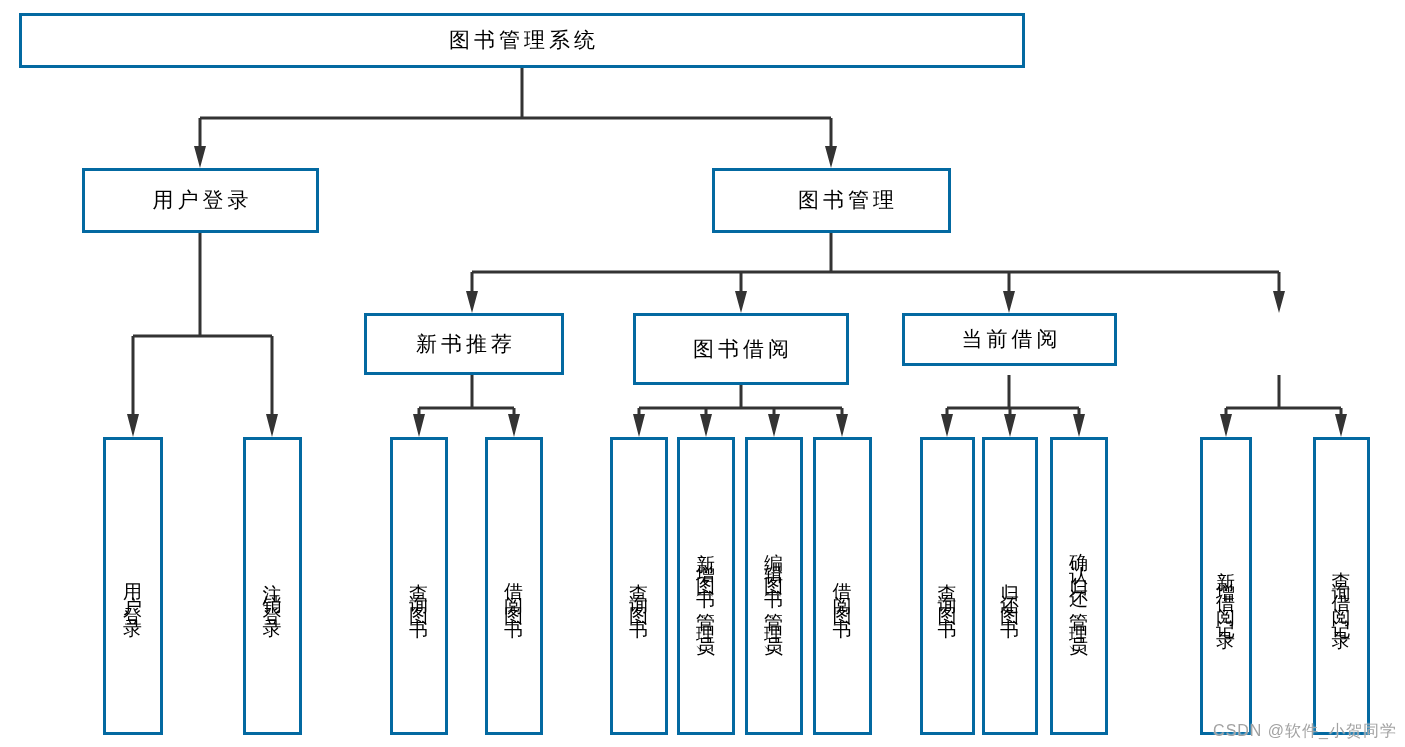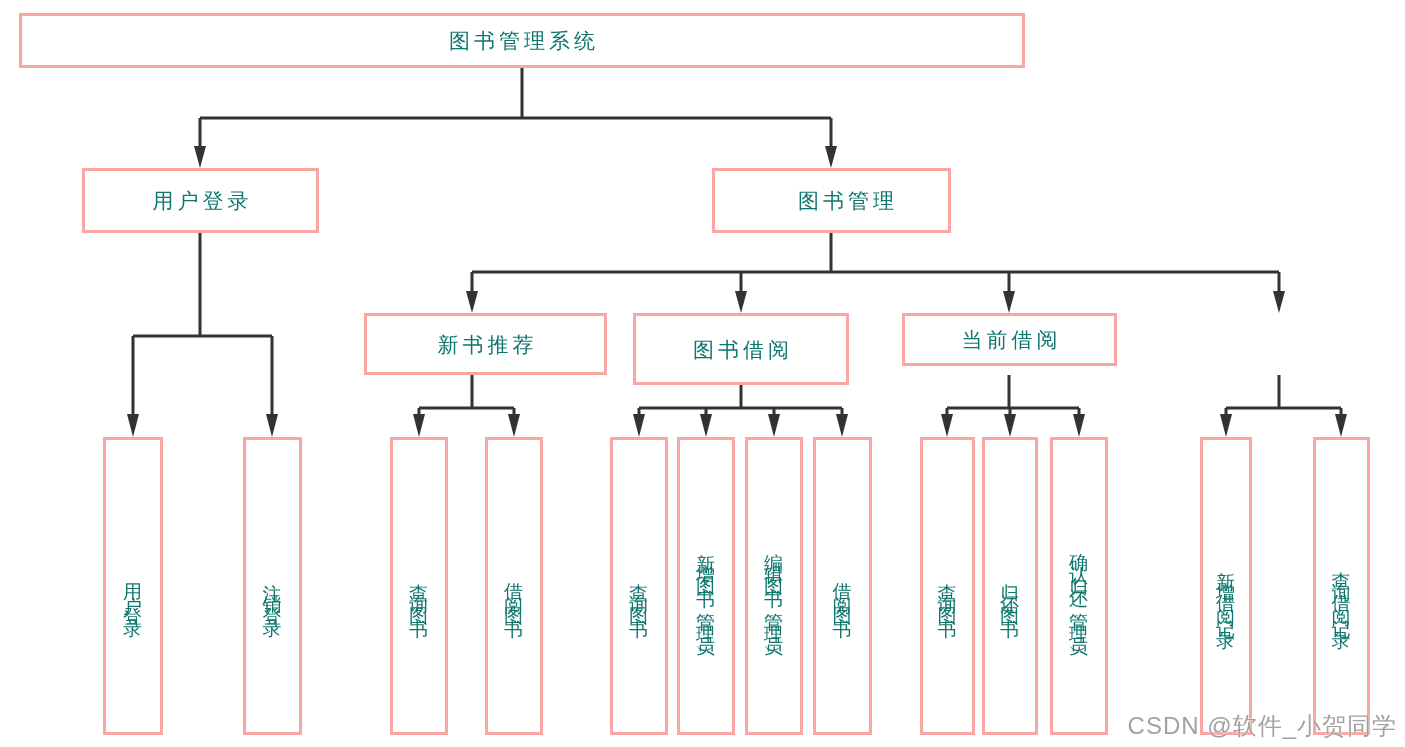--- a/index.html
+++ b/index.html
@@ -18,46 +18,47 @@
   .wires {
     position: absolute;
     left: 0;
     top: 0;
     pointer-events: none;
   }
   .node {
     position: absolute;
     box-sizing: border-box;
     background: #ffffff;
-    border: 3px solid #fca5a5;
-    color: #0f766e;
+    border: 3px solid #0369a1;
+    color: #000000;
     display: flex;
     align-items: center;
     justify-content: center;
     text-align: center;
+    font-family: Liberation Serif, serif;
   }
   .h-node {
     font-size: 21px;
     letter-spacing: 4px;
     line-height: 1;
     padding-left: 4px; 
   }
   .v-node {
     writing-mode: vertical-rl;
     text-orientation: mixed;
     font-size: 19px;
     letter-spacing: 12px;
     line-height: 1;
     padding-top: 12px; 
   }
   .watermark {
     position: absolute;
     right: 8px;
     bottom: 5px;
-    font-size: 24px;
+    font-size: 16px;
     letter-spacing: 1px;
     color: #a2a2a2;
     white-space: nowrap;
     text-shadow: 0 0 2px #ffffff;
   }
 </style>
 </head>
 <body>
 
 <div class="canvas">
@@ -84,21 +85,21 @@
                M1073 414 L1085 414 L1079 437 Z"></path>
       <path d="M1220 414 L1232 414 L1226 437 Z  M1335 414 L1347 414 L1341 437 Z"></path>
     </g>
   </svg>
 
   <div class="node h-node" style="left:19px; top:13px; width:1006px; height:55px;">图书管理系统</div>
 
   <div class="node h-node" style="left:82px; top:168px; width:237px; height:65px;">用户登录</div>
   <div class="node h-node" style="left:712px; top:168px; width:239px; height:65px;padding-left:33px;">图书管理</div>
 
-  <div class="node h-node" style="left:364px; top:313px; width:243px; height:62px;">新书推荐</div>
+  <div class="node h-node" style="left:364px; top:313px; width:200px; height:62px;">新书推荐</div>
   <div class="node h-node" style="left:633px; top:313px; width:216px; height:72px;">图书借阅</div>
   <div class="node h-node" style="left:902px; top:313px; width:215px; height:53px;">当前借阅</div>
 
   <div class="node v-node" style="left:103px; top:437px; width:60px; height:298px;">用户登录</div>
   <div class="node v-node" style="left:243px; top:437px; width:59px; height:298px;">注销登录</div>
 
   <div class="node v-node" style="left:390px; top:437px; width:58px; height:298px;">查询图书</div>
   <div class="node v-node" style="left:485px; top:437px; width:58px; height:298px;">借阅图书</div>
 
   <div class="node v-node" style="left:610px; top:437px; width:58px; height:298px;">查询图书</div>

